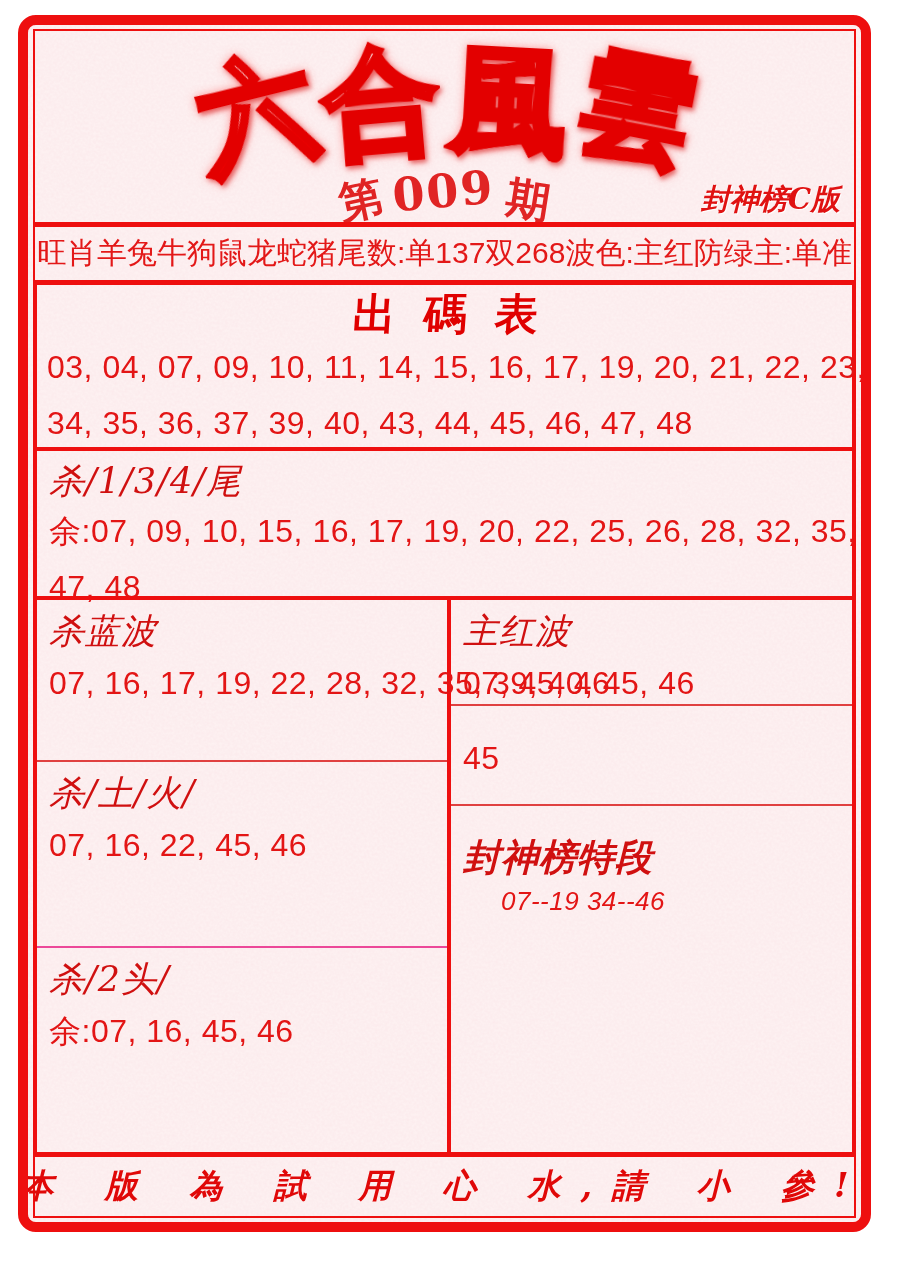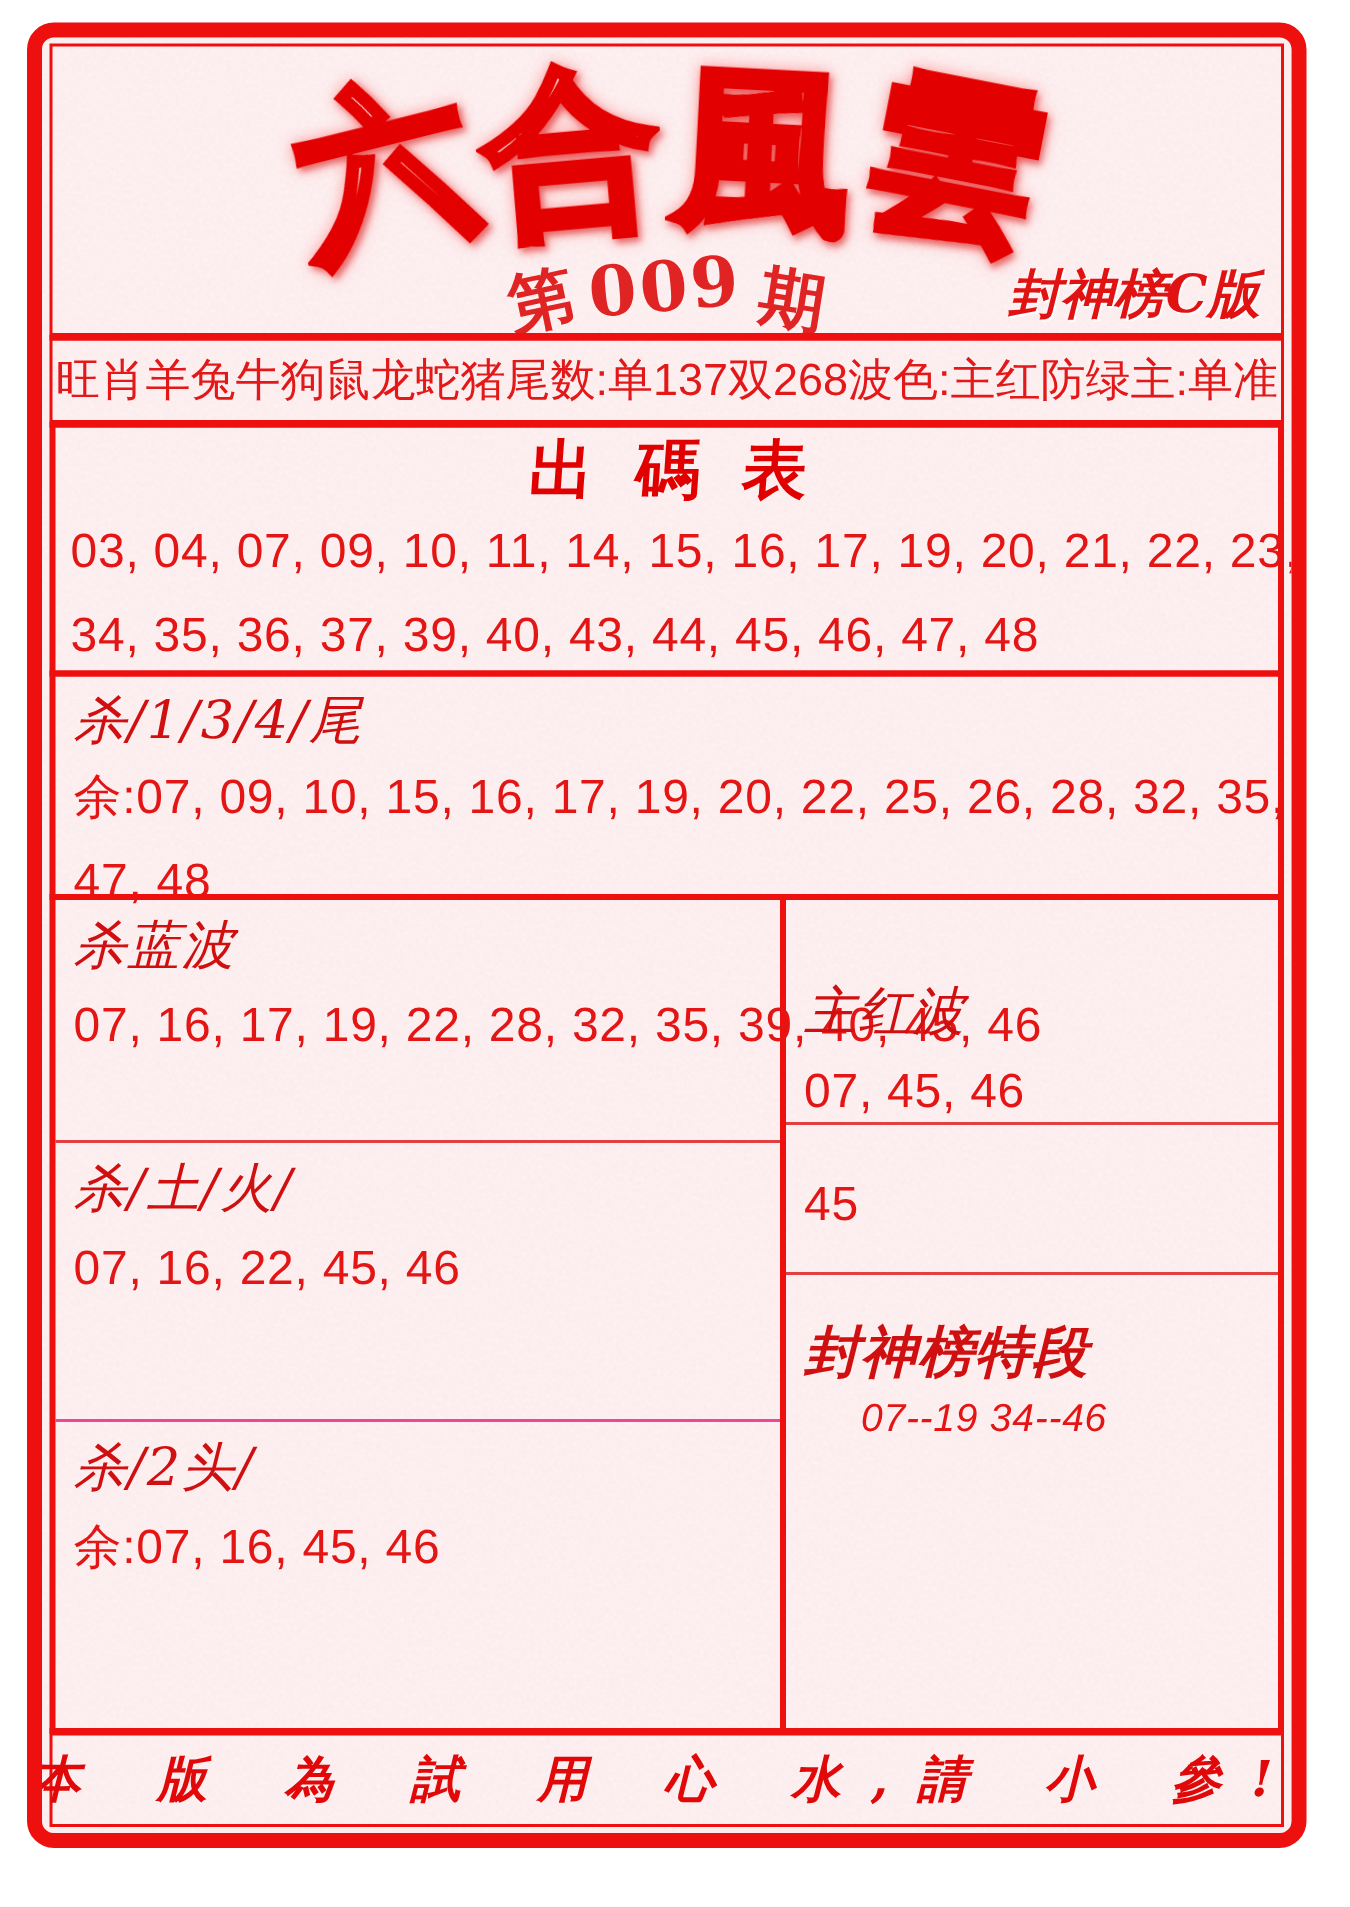--- a/index.html
+++ b/index.html
@@ -39,21 +39,21 @@
   .tc2{transform:rotate(3deg);}
   .tc3{transform:rotate(11deg) translateY(6px);}
   .issue{
     text-align:center;margin-top:-2px;color:#e02424;font-weight:bold;
     font-family:"DejaVu Serif", serif;white-space:nowrap;
   }
   .issue .ip{display:inline-block;font-size:44px;transform:rotate(-12deg);}
   .issue .inum{display:inline-block;font-size:46px;transform:rotate(-5deg) translateY(-8px);margin:0 10px;letter-spacing:2px;}
   .issue .isfx{display:inline-block;font-size:44px;transform:rotate(9deg);}
   .edition{
-    position:absolute;right:14px;bottom:2px;font-size:35px;font-weight:bold;
+    position:absolute;right:14px;bottom:2px;font-size:29px;font-weight:bold;
     font-style:italic;color:#e01212;font-family:"DejaVu Serif", serif;
     text-shadow:1px 1px 0 #ffffff;
   }
 
   
   .tip-row{
     height:62px;border-width:4px 2px 5px 2px;display:flex;align-items:center;justify-content:center;
     font-size:30px;color:#e31818;white-space:nowrap;letter-spacing:0px;
   }
 
@@ -77,22 +77,22 @@
   .code-sec .numline{line-height:56px;}
 
   
   .kill-sec{height:153px;padding:8px 8px 0 12px;}
   .kill-sec .cell-label{line-height:44px;}
   .kill-sec .numline{line-height:56px;}
 
   
   .grid{flex:1;display:flex;padding:0;}
   .col{display:flex;flex-direction:column;box-sizing:border-box;}
-  .col.left{width:487px;border-right:4px solid #ee0f0f;}
-  .col.right{flex:1;margin-top:44px;}
+  .col.left{width:414px;border-right:4px solid #ee0f0f;}
+  .col.right{flex:1;}
   .cell{box-sizing:border-box;padding:8px 6px 0 12px;}
   .cell .cell-label{line-height:46px;}
   .cell .numline{line-height:50px;margin-top:4px;}
   .c-blue{height:162px;border-bottom:2px solid #e04040;}
   .c-ef{height:186px;border-bottom:2px solid #ec4899;}
   .c-2h{flex:1;}
   .c-red{height:106px;border-bottom:2px solid #e04040;}
   .c-45{height:100px;border-bottom:2px solid #e04040;display:flex;align-items:center;padding-bottom:2px;}
   .c-45 .numline{margin:0;line-height:36px;}
   .c-special{flex:1;padding-top:28px;}

